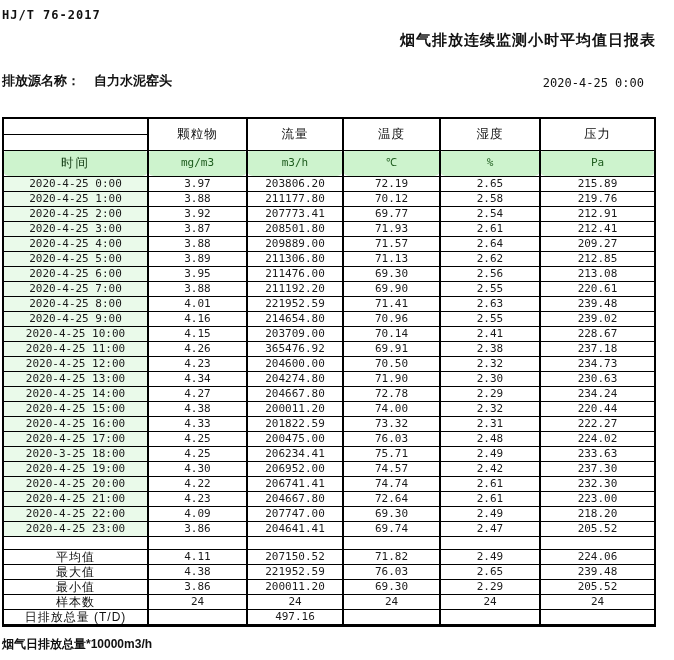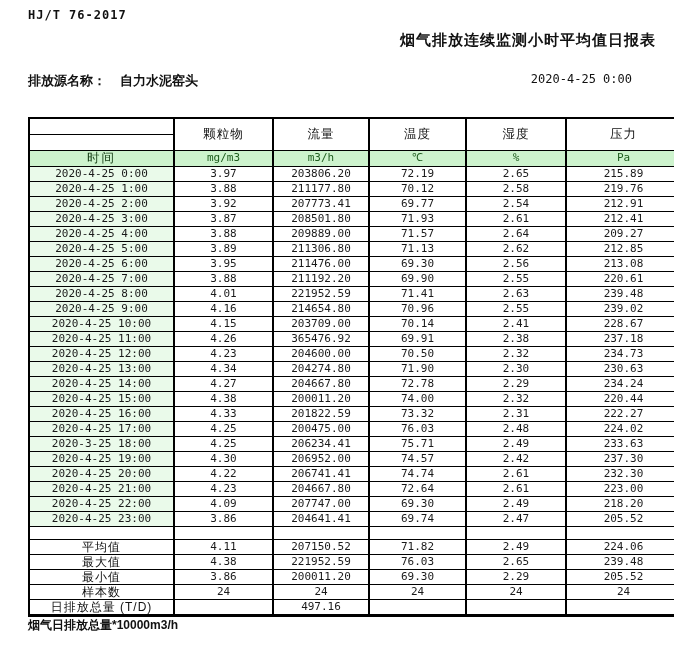--- a/index.html
+++ b/index.html
@@ -8,33 +8,33 @@
     --border-color: #000000;
     --unit-text: #1e5c1e;
   }
   * { margin:0; padding:0; box-sizing:border-box; }
   html,body { background:#ffffff; }
   body {
     width:674px; height:660px; overflow:hidden;
     font-family:"Liberation Sans", sans-serif;
     color:#111;
   }
-  .page { width:674px; height:660px; padding:8px 0 0 28px; position:relative; }
+  .page { width:674px; height:660px; padding:8px 0 0 2px; position:relative; }
 
   .standard {
     font-family:"DejaVu Sans Mono", monospace;
     font-weight:bold; font-size:12px; letter-spacing:1px;
   }
   .title {
     text-align:right; font-weight:bold; font-size:15px;
     margin-top:9px; margin-right:18px; letter-spacing:1px;
   }
   .meta {
-    display:flex; justify-content:space-between; align-items:flex-start;
-    margin-top:22px; margin-right:42px;
+    display:flex; justify-content:space-between; align-items:flex-end;
+    margin-top:22px; margin-right:30px;
   }
   .source { font-weight:bold; font-size:13px; }
   .source .src-name { margin-left:14px; }
   .datetime { font-family:"DejaVu Sans Mono", monospace; font-size:12px; }
 
   table.report {
     border-collapse:collapse; table-layout:fixed;
     width:652px; margin-top:27px;
     border:2px solid var(--border-color);
     border-bottom-width:3px;
@@ -45,35 +45,35 @@
     border-left:2px solid var(--border-color);
     border-right:2px solid var(--border-color);
     text-align:center; vertical-align:middle;
     font-weight:normal; overflow:hidden; white-space:nowrap;
     padding:0; height:14px; line-height:14px;
   }
   tr.hrow td, tr.hrow th { height:16px; }
   tr.hrow td.htop { border-bottom:1px solid var(--border-color); }
   tr.hrow td.hbot { border-top:none; }
   th.colhead { font-size:12.5px; font-weight:bold; letter-spacing:1px; }
-  tr.unitrow th, tr.unitrow td { background:var(--header-green); height:16px; }
+  tr.unitrow th, tr.unitrow td { background:var(--header-green); height:26px;border-radius:6px; }
   th.time-h { font-size:12.5px; font-weight:bold; letter-spacing:2px; color:#123a12; }
   td.unit {
     font-family:"DejaVu Sans Mono", monospace;
     font-size:11px; color:var(--unit-text);
   }
   td.num, td.timeval {
     font-family:"DejaVu Sans Mono", monospace; font-size:11px; color:#1a1a1a;
   }
   td.timeval { background:var(--time-col-green); }
   tr.spacer td { height:13px; }
   td.sumlabel { font-size:12px; letter-spacing:1px; }
 
   .note {
-    font-size:12px; font-weight:bold;
+    margin-top:9px; font-size:12px; font-weight:bold;
     font-family:"Liberation Sans", sans-serif;
   }
   .sign-row { position:relative; height:16px; margin-top:3px; font-size:13px; font-weight:bold; }
   .sign-row span { position:absolute; top:0; white-space:nowrap; }
   .lbl-unit  { left:0; }
   .lbl-resp  { left:226px; }
   .lbl-rep   { left:378px; }
   .lbl-date  { left:482px; }
   .lbl-year  { left:588px; }
   .lbl-month { left:626px; }

